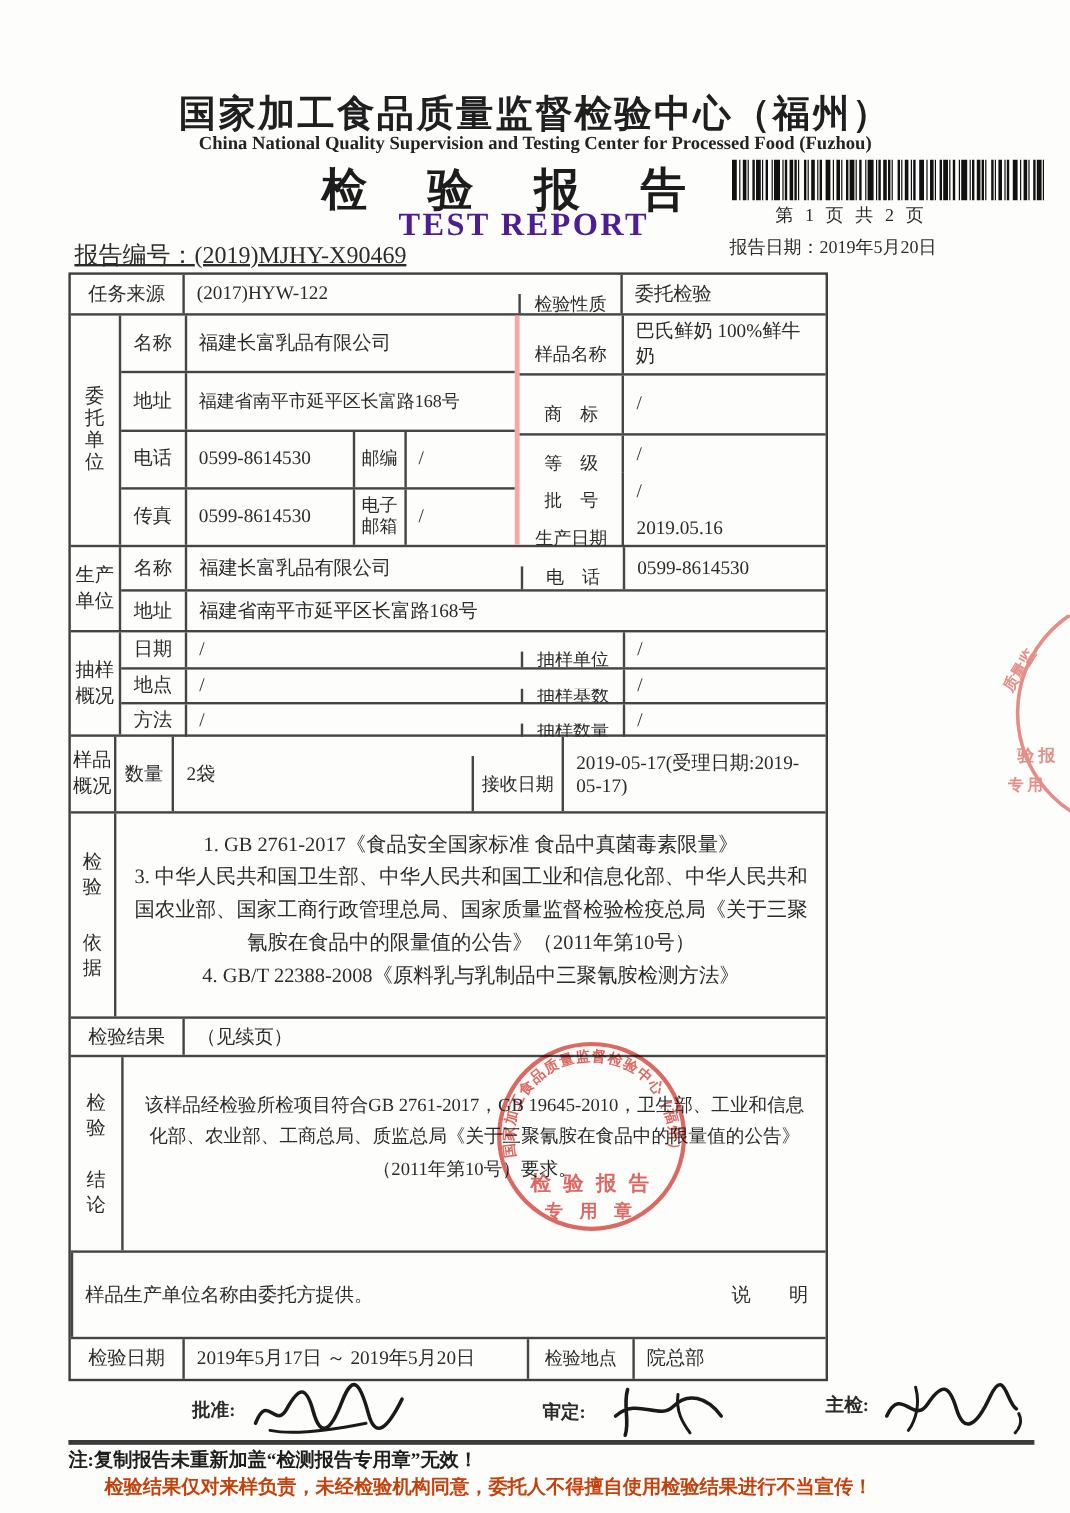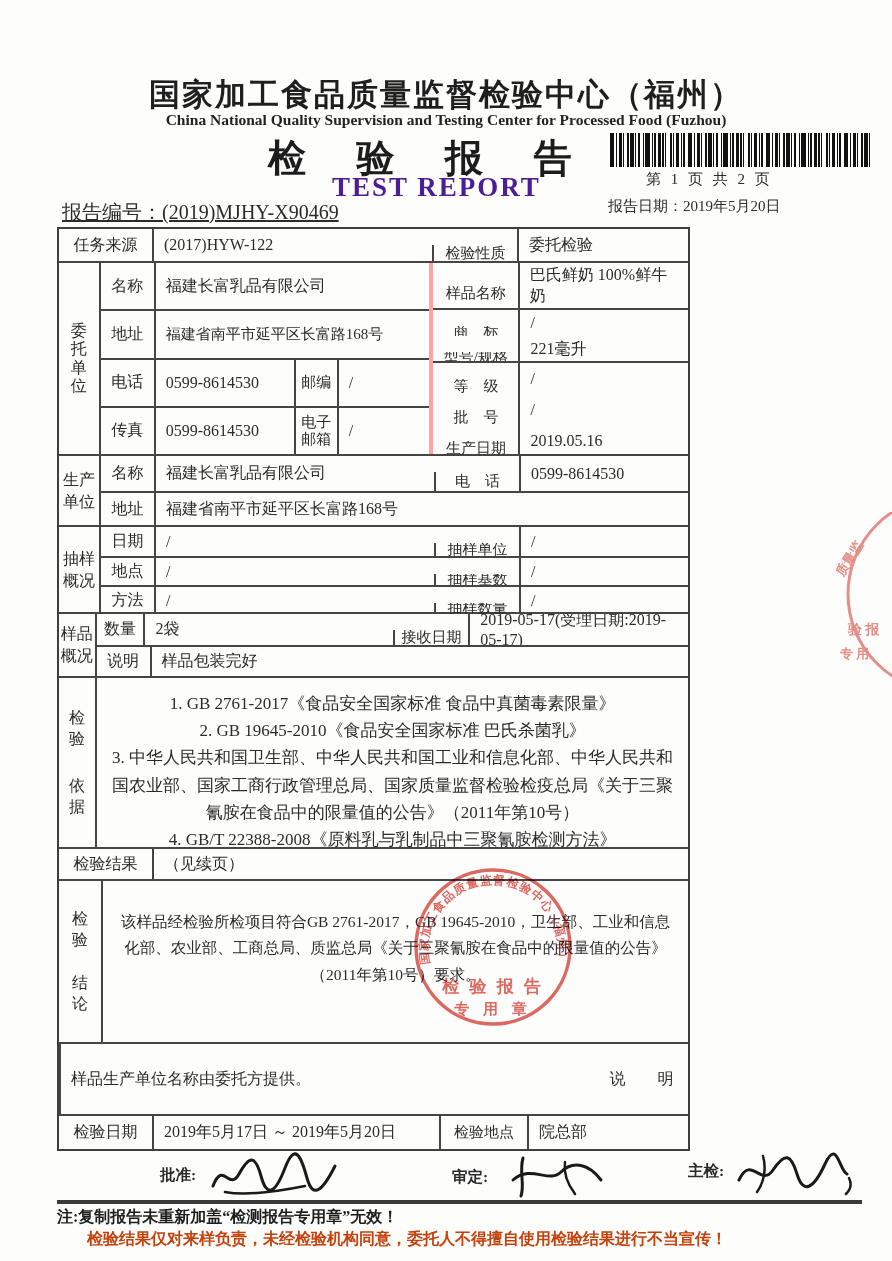--- a/index.html
+++ b/index.html
@@ -129,24 +129,20 @@
       <div class="col grow" style="border-left:4px solid #fca5a5">
         <div class="sub first" style="height:47px">
           <div class="c nl w-rlab">样品名称</div>
           <div class="c v grow">巴氏鲜奶 100%鲜牛奶</div>
         </div>
         <div class="col sub" style="height:53px">
           <div class="pairrow" style="height:26px">
             <div class="c nl w-rlab">商　标</div>
             <div class="c v grow">/</div>
           </div>
-          <div class="pairrow" style="height:27px">
-            <div class="c nl w-rlab">型号/规格</div>
-            <div class="c v grow">221毫升</div>
-          </div>
         </div>
         <div class="col sub" style="height:93px">
           <div class="pairrow" style="height:31px">
             <div class="c nl w-rlab">等　级</div>
             <div class="c v grow">/</div>
           </div>
           <div class="pairrow" style="height:31px">
             <div class="c nl w-rlab">批　号</div>
             <div class="c v grow">/</div>
           </div>
@@ -206,38 +202,33 @@
       <div class="c nl w-outer">
         <div class="vert2">样品概况</div>
       </div>
       <div class="col grow" style="border-left:2px solid #454545">
         <div class="sub first" style="height:31px">
           <div class="c nl w-sublab">数量</div>
           <div class="c v w-lval">2袋</div>
           <div class="c w-rlab">接收日期</div>
           <div class="c v grow">2019-05-17(受理日期:2019-05-17)</div>
         </div>
-        <div class="sub" style="height:33px">
-          <div class="c nl w-sublab">说明</div>
-          <div class="c v grow">样品包装完好</div>
-        </div>
       </div>
     </div>
 
     <div class="band" style="height:171px">
       <div class="c nl w-lab2">
         <div class="two-line">
           <span>检　　验</span>
           <span>依　　据</span>
         </div>
       </div>
       <div class="c grow" style="align-items:flex-start">
         <div class="list">
           <div>1. GB 2761-2017《食品安全国家标准 食品中真菌毒素限量》</div>
-          <div>2. GB 19645-2010《食品安全国家标准 巴氏杀菌乳》</div>
           <div>3. 中华人民共和国卫生部、中华人民共和国工业和信息化部、中华人民共和国农业部、国家工商行政管理总局、国家质量监督检验检疫总局《关于三聚氰胺在食品中的限量值的公告》（2011年第10号）</div>
           <div>4. GB/T 22388-2008《原料乳与乳制品中三聚氰胺检测方法》</div>
         </div>
       </div>
     </div>
 
     <div class="band" style="height:32px">
       <div class="c nl w-lab2">检验结果</div>
       <div class="c v grow">（见续页）</div>
     </div>

